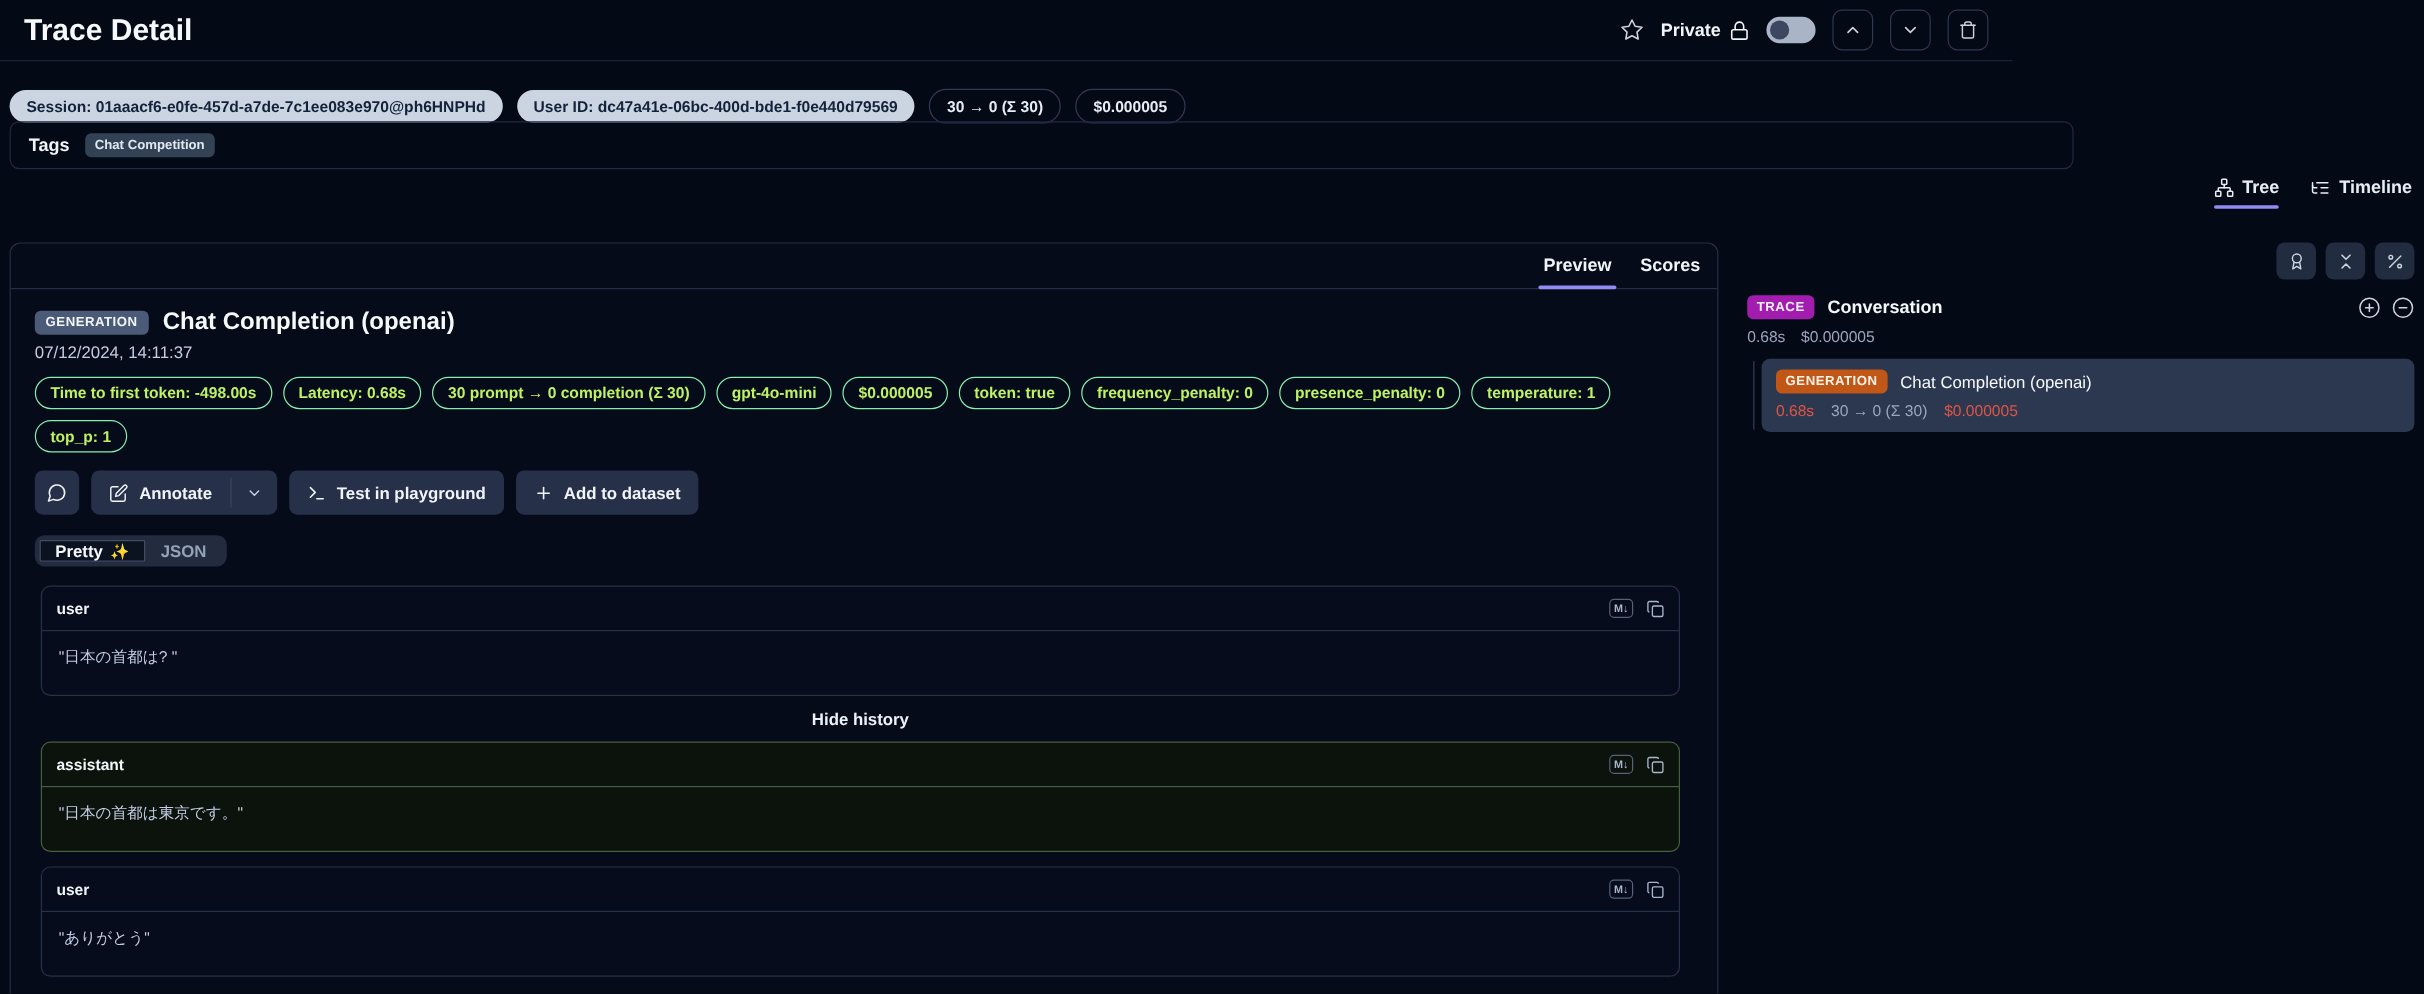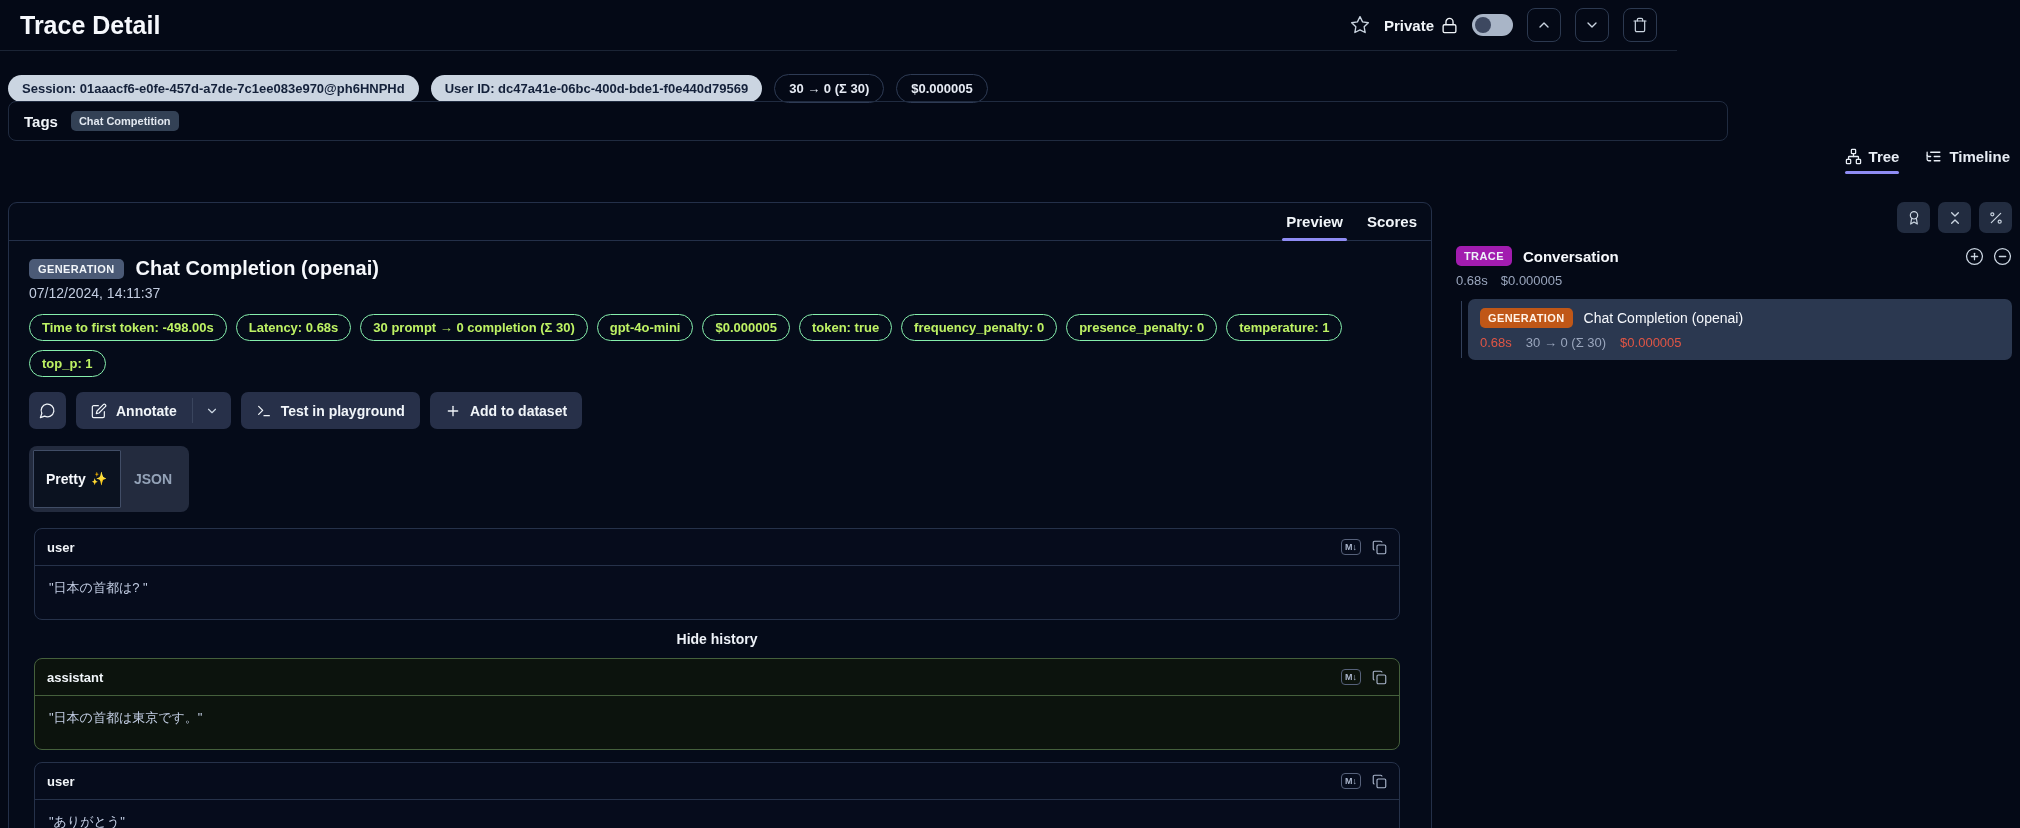--- a/index.html
+++ b/index.html
@@ -75,21 +75,21 @@
     font-size: 14px; font-weight: 600; height: 37px; display: flex; align-items: center; gap: 9px; padding: 0 15px; cursor: pointer;
     font-family: "Liberation Sans", sans-serif;
   }
   .act-btn.square { width: 37px; padding: 0; justify-content: center; }
   .split-btn { display: flex; align-items: stretch; background: #273049; border-radius: 7px; overflow: hidden; }
   .split-btn .act-btn { border-radius: 0; background: transparent; }
   .split-divider { width: 1px; background: #3a455e; margin: 6px 0; }
   .split-caret { width: 38px; display: flex; align-items: center; justify-content: center; color: #cbd5e1; cursor: pointer; }
 
   .format-toggle { margin-top: 17px; display: inline-flex; background: #232b3e; border-radius: 8px; padding: 4px; align-items: center; }
-  .format-chip { font-size: 14px; font-weight: 600; padding: 20px 12px; border-radius: 1px; cursor: pointer; display: flex; gap: 6px; }
+  .format-chip { font-size: 14px; font-weight: 600; padding: 0 12px; border-radius: 1px; cursor: pointer; display: flex; align-items: center; gap: 6px; }
   .format-chip.active { background: #0b1220; border: 1px solid #414d66; color: #f6f8fc; }
   .format-chip.inactive { color: #94a3b8; border: 1px solid transparent; }
   .sparkle { color: #e7b416; font-size: 13px; }
 
   .messages { margin-top: 16px; margin-left: 5px; width: 1366px; }
   .msg-box { border: 1px solid #26324a; border-radius: 8px; background: #060c1c; }
   .msg-box.assistant { border-color: #45603c; background: #0c130d; }
   .msg-head { display: flex; align-items: center; height: 37px; padding: 0 12px; border-bottom: 1px solid #26324a; }
   .msg-box.assistant .msg-head { border-bottom-color: #45603c; }
   .msg-role { font-size: 13px; font-weight: bold; color: #f1f5f9; }

